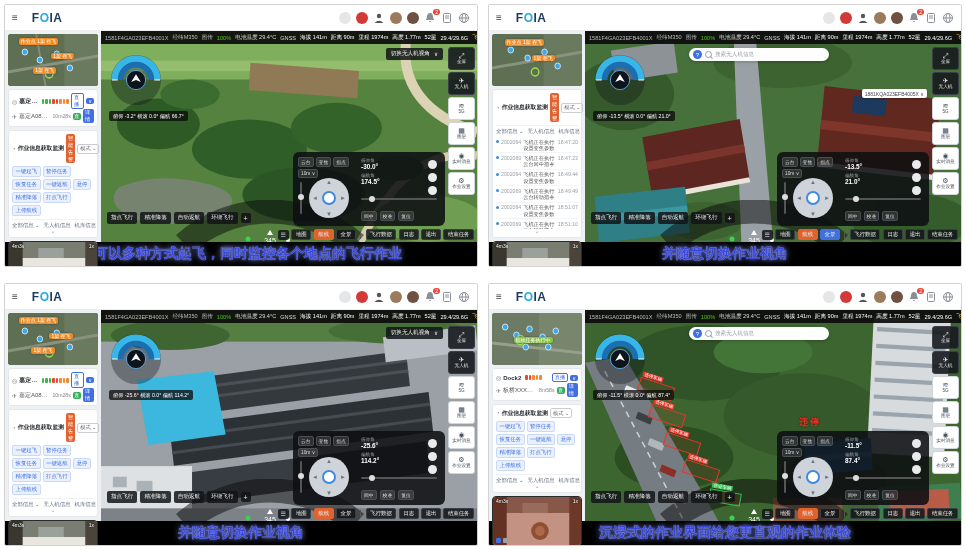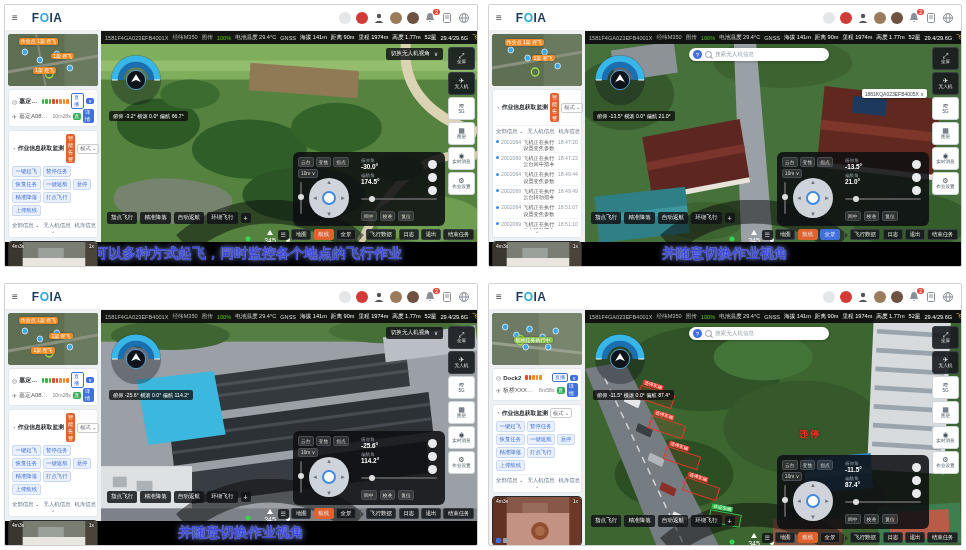--- a/index.html
+++ b/index.html
@@ -1340,15 +1340,18 @@
             <span class="bdivider"></span>
             <span class="abtns">
               <span class="vbtn">飞行数据</span>
               <span class="vbtn">日志</span>
               <span class="vbtn">退出</span>
               <span class="vbtn">结束任务</span>
             </span>
           </div>
     </div>
   </div>
+  <div class="p-caption">
+        <span class="caption-text">沉浸式的作业界面给您更直观的作业体验</span>
+      </div>
 </div>
 
 </div>
 
 </body></html>

